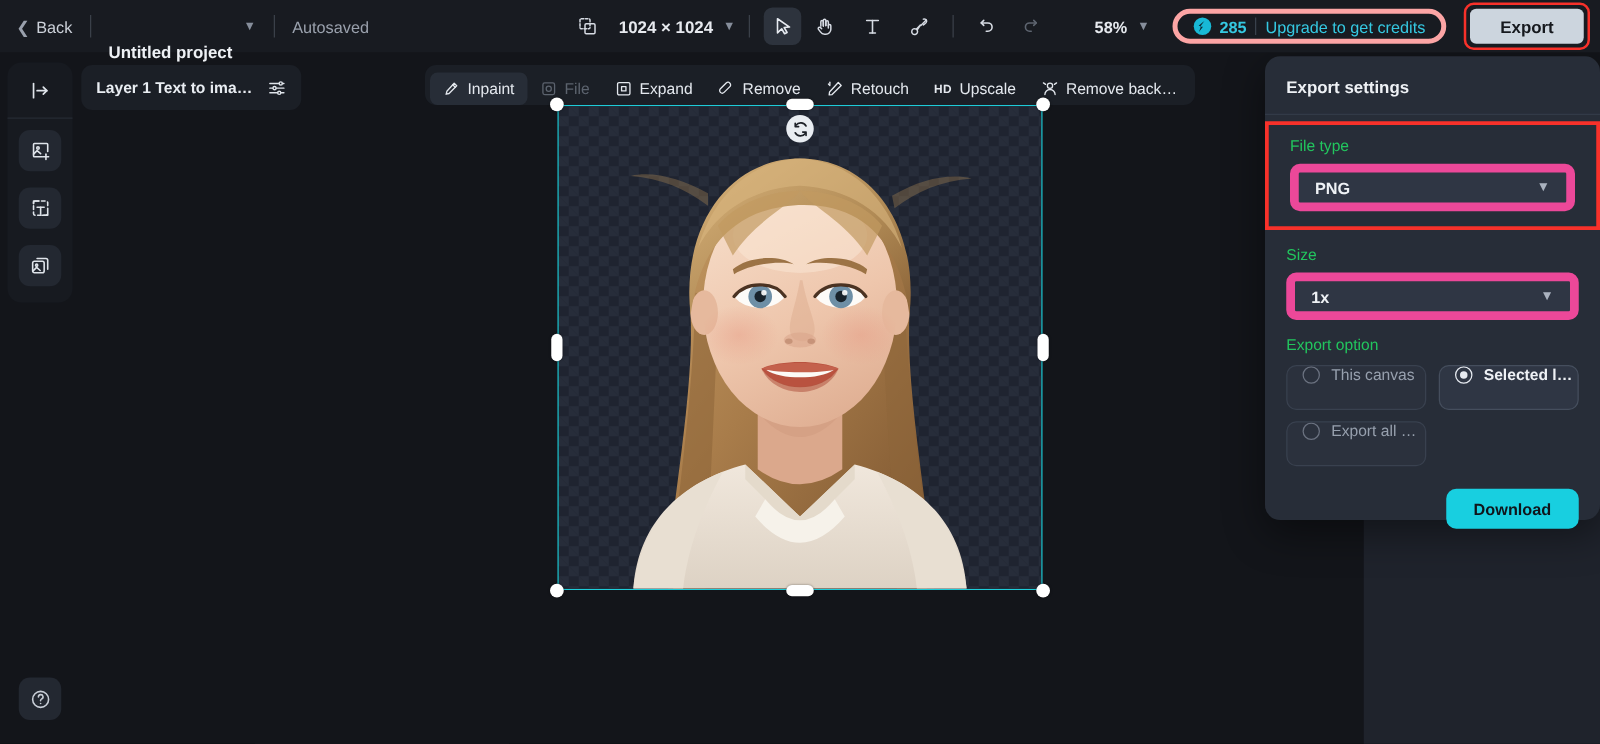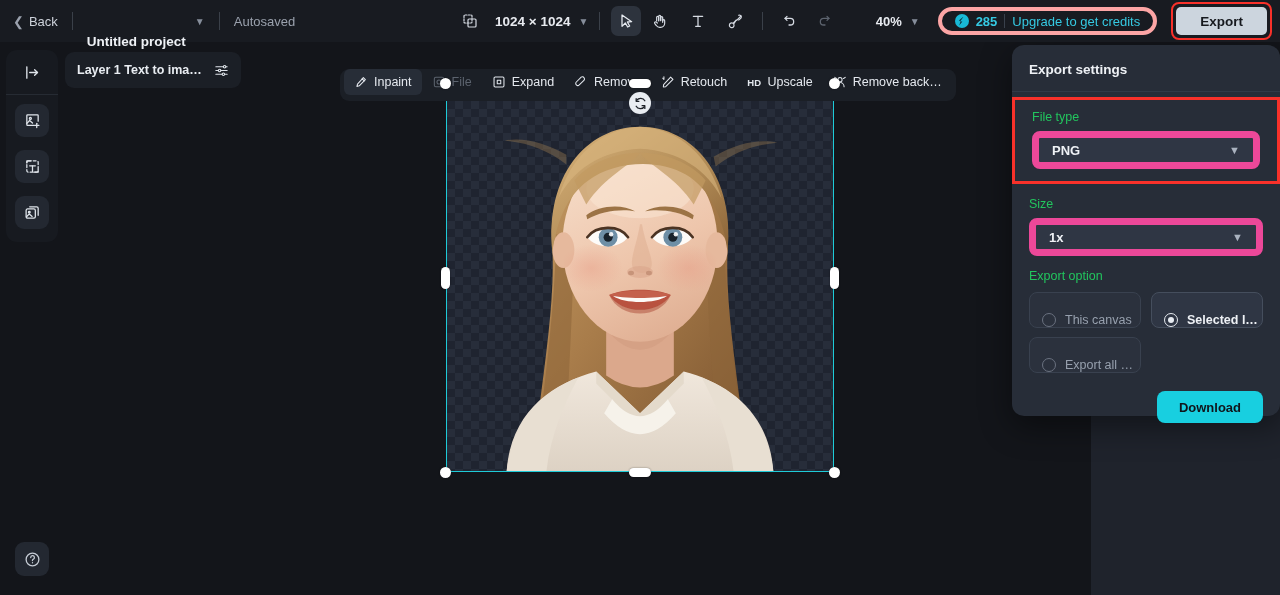--- a/index.html
+++ b/index.html
@@ -103,23 +103,23 @@
     cursor: pointer;
   }
   .layer-name {
     color: #e9edf2; font-size: 12.5px; font-weight: bold;
     white-space: nowrap; overflow: hidden;
   }
   .layer-opts { margin-left: auto; display:flex; align-items:center; }
 
   
   .toolstrip {
-    position: absolute; left: 340px; top: 69px; height: 32px;
+    position: absolute; left: 340px; top: 52px; height: 32px;
     background: #1b1f26; border-radius: 9px;
-    display: flex; align-items: flex-start; padding: 0 4px;
+    display: flex; align-items: flex-end; padding: 0 4px;
   }
   .tool {
     display: flex; align-items: center; gap: 6px;
     height: 26px; padding: 0 10px; border-radius: 6px;
     color: #e4e8ee; font-size: 12.5px; cursor: pointer; white-space: nowrap;
   }
   .tool.sel { background: #272d37; }
   .tool.disabled { color: #5c636e; cursor: default; }
   .hd-badge { font-size: 9.5px; font-weight: bold; letter-spacing: .3px; }
 
@@ -184,21 +184,21 @@
     height: 38px; background: #2f3644; border: 7px solid #ec4899; border-radius: 8px;
     display: flex; align-items: center; padding: 0 13px; cursor: pointer;
   }
   .select span.val { color: #eef1f5; font-size: 13px; font-weight: bold; }
   .select .sel-caret { margin-left: auto; color: #aab2bf; font-size: 11px; }
   .ep-body { padding: 0 17px; }
   .ep-sec { margin-top: 13px; }
   .opt-row { display: flex; gap: 10px; margin-top: 9px; }
   .opt {
     flex: 1; height: 36px; border: 1px solid #39414f; border-radius: 8px;
-    background: #2b313d; display: flex; align-items: flex-end; gap: 9px;
+    background: #2b313d; display: flex; align-items: flex-start; gap: 9px;
     padding: 0 12px; cursor: pointer; overflow: hidden;
   }
   .opt.sel-opt { background: #2f3644; border-color: #454e5d; }
   .radio {
     width: 14px; height: 14px; border-radius: 50%;
     border: 1.5px solid #6b7280; flex: none; position: relative;
   }
   .radio.on { border-color: #e6eaf0; }
   .radio.on::after {
     content: ""; position: absolute; left: 3px; top: 3px;
@@ -411,21 +411,21 @@
       </div>
       <div class="icon-btn" style="margin-left:6px;">
         <svg width="16" height="16" viewBox="0 0 24 24" fill="none" stroke="#5d646f" stroke-width="1.9" stroke-linecap="round" stroke-linejoin="round">
           <path d="M18 8h-8a5 5 0 0 0 0 10h2"></path>
             <polyline points="15 5 18 8 15 11"></polyline>
         </svg>
       </div>
     </div>
 
     <div class="tb-right">
-      <span class="zoom-label">40%</span>
+      <span class="zoom-label">58%</span>
       <span class="caret" style="margin-left:8px;">▼</span>
       <div class="credits-pill">
         <span class="coin"></span>
         <span class="credits-num">285</span>
         <span class="pill-div"></span>
         <span class="upgrade">Upgrade to get credits</span>
       </div>
       <div class="export-wrap">
         <div class="export-btn">Export</div>
       </div>

